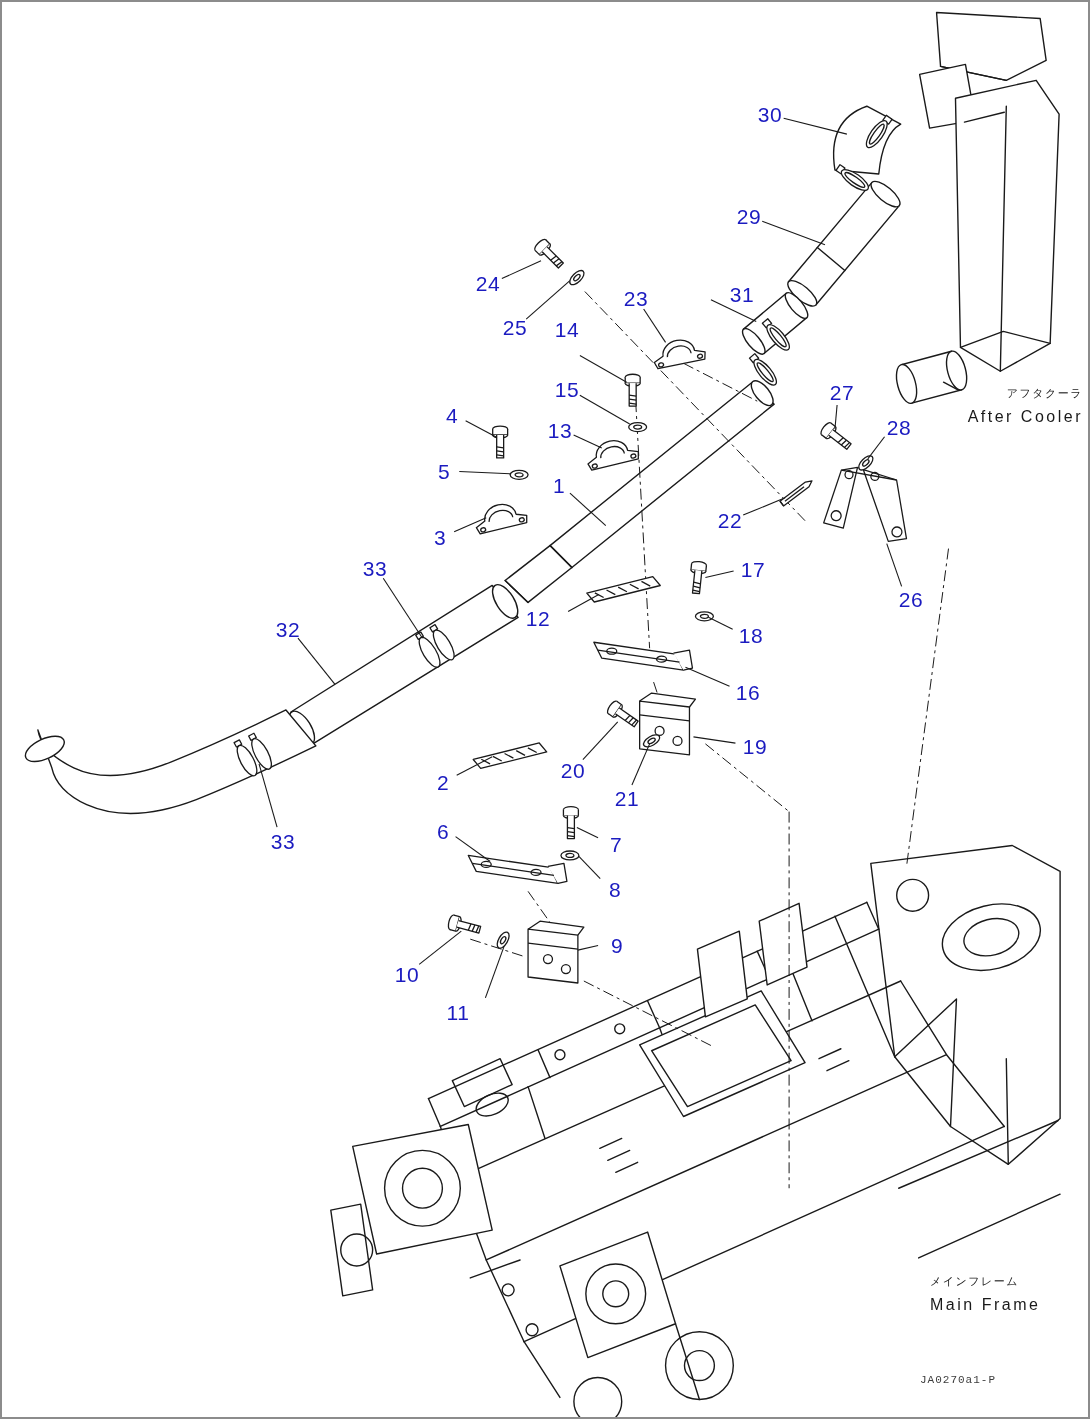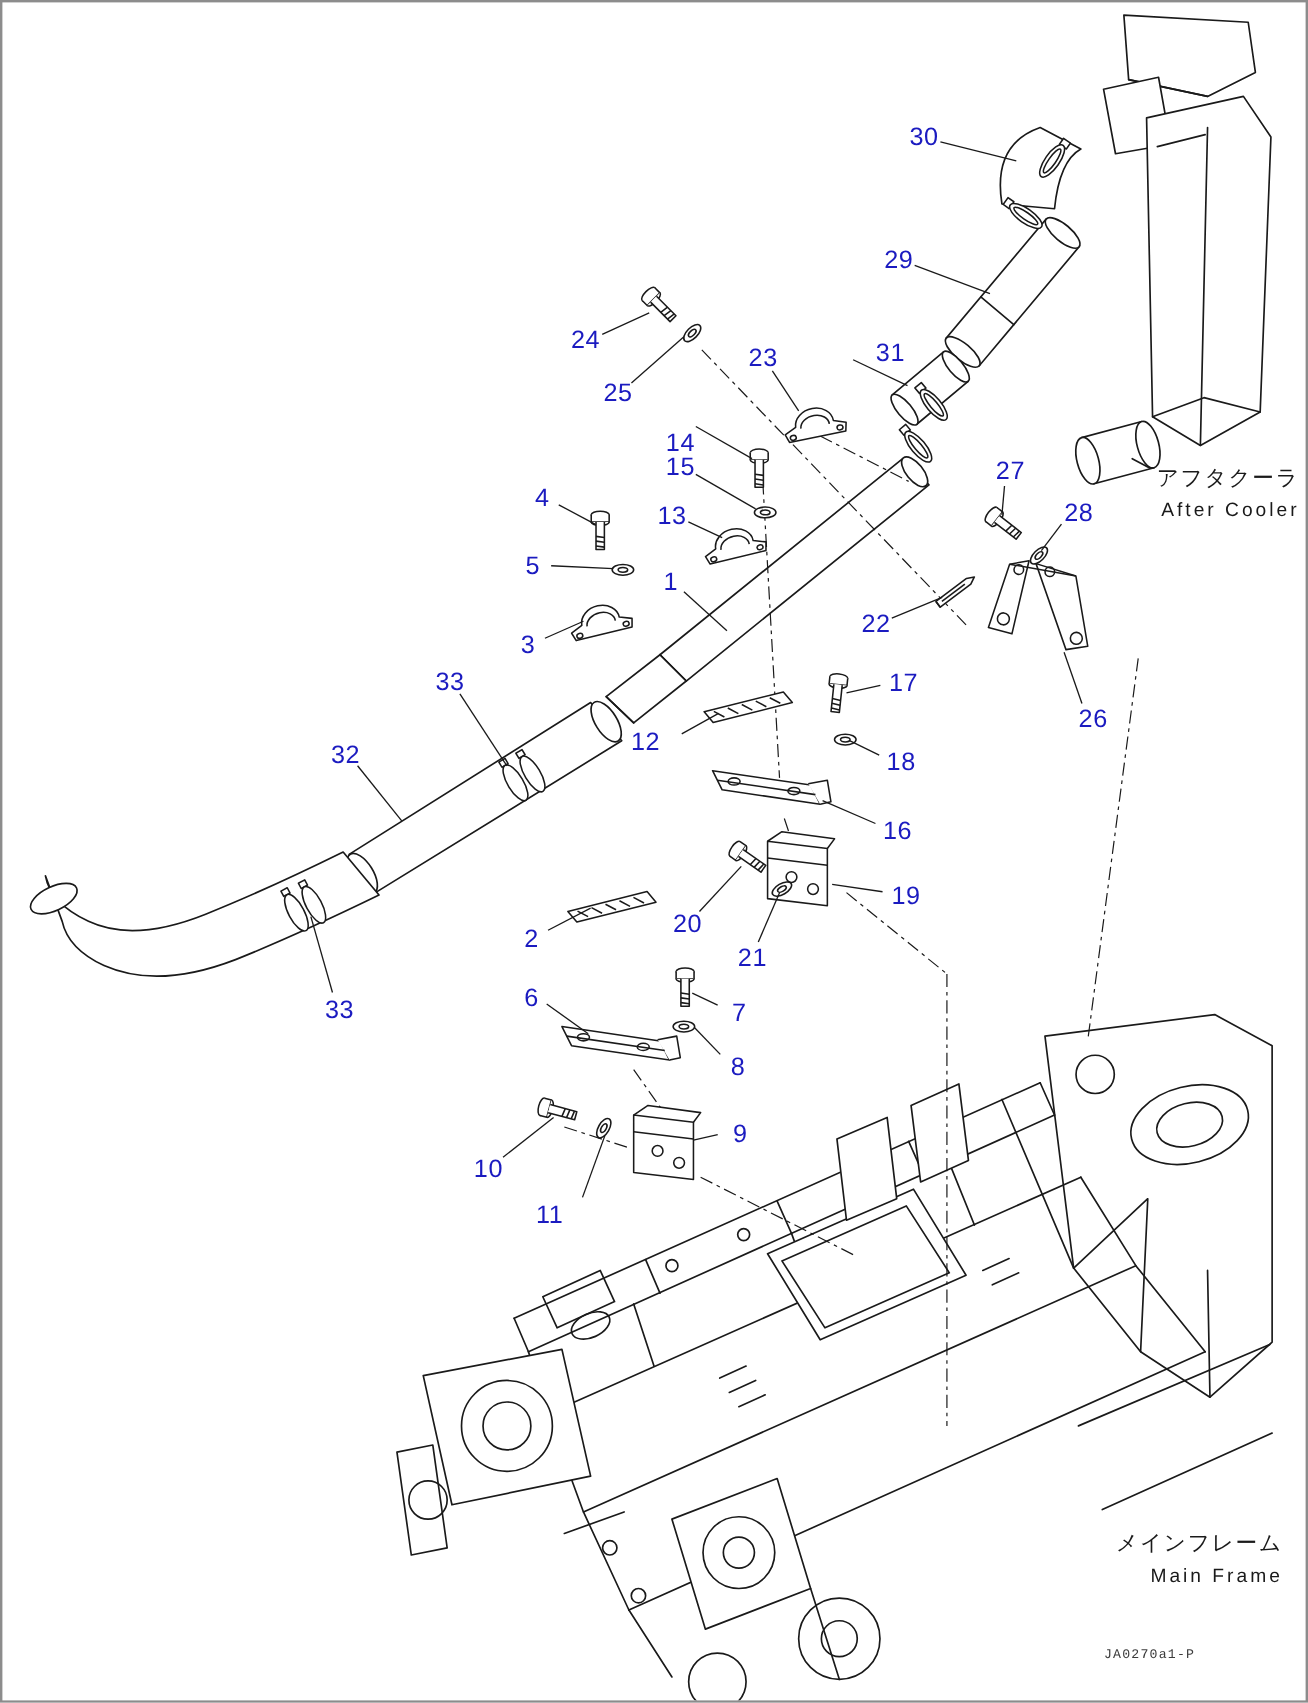--- a/index.html
+++ b/index.html
@@ -13,21 +13,21 @@
   #dashes{stroke:var(--line,#1a1a1a);stroke-width:1;fill:none;stroke-dasharray:11 4 3 4;}
   #parts{stroke:var(--line,#1a1a1a);stroke-width:1.3;fill:none;stroke-linejoin:round;}
   #leaders line{stroke:var(--line,#1a1a1a);stroke-width:1.1;}
   #callouts{position:absolute;left:0;top:0;width:100%;height:100%;pointer-events:none;}
   .callout{
     position:absolute;transform:translate(-50%,-50%);
     font-weight:normal;font-size:21px;color:var(--callout,#1b1bc0);letter-spacing:.5px;
     font-family:"Liberation Sans",sans-serif;white-space:nowrap;
   }
   .label-block{position:absolute;color:var(--line,#1a1a1a);}
-  .label-block .jp{font-size:18px;letter-spacing:1.5px;white-space:nowrap;}
+  .label-block .jp{font-size:11px;letter-spacing:1.5px;white-space:nowrap;}
   .label-block .en{font-size:16px;letter-spacing:2.5px;margin-top:7px;white-space:nowrap;text-align:right;}
   .after-cooler{top:384px;right:5px;text-align:right;}
   .main-frame{top:1226px;left:928px;margin-top:46px;}
   .drawing-number{
     position:absolute;top:1372px;left:918px;font-size:11px;letter-spacing:1px;
     color:#3c3c3c;font-family:"Liberation Mono","DejaVu Sans Mono",monospace;
   }
 </style>
 </head>
 <body>
@@ -402,21 +402,21 @@
       </g>
   </svg>
 
   <div id="callouts">
       <div class="callout" style="left: 768px; top: 113px;">30</div>
       <div class="callout" style="left: 747px; top: 215px;">29</div>
       <div class="callout" style="left: 486px; top: 282px;">24</div>
       <div class="callout" style="left: 513px; top: 326px;">25</div>
       <div class="callout" style="left: 634px; top: 297px;">23</div>
       <div class="callout" style="left: 696px; top: 293px; margin-left: 44px;">31</div>
-      <div class="callout" style="left: 565px; top: 368px;">14</div>
+      <div class="callout" style="left: 565px; top: 328px;">14</div>
       <div class="callout" style="left: 565px; top: 388px;">15</div>
       <div class="callout" style="left: 840px; top: 391px;">27</div>
       <div class="callout" style="left: 897px; top: 426px;">28</div>
       <div class="callout" style="left: 450px; top: 414px;">4</div>
       <div class="callout" style="left: 558px; top: 429px; text-align: right;">13</div>
       <div class="callout" style="left: 442px; top: 470px;">5</div>
       <div class="callout" style="left: 557px; top: 484px;">1</div>
       <div class="callout" style="left: 438px; top: 536px;">3</div>
       <div class="callout" style="left: 728px; top: 519px;">22</div>
       <div class="callout" style="left: 373px; top: 567px;">33</div>

